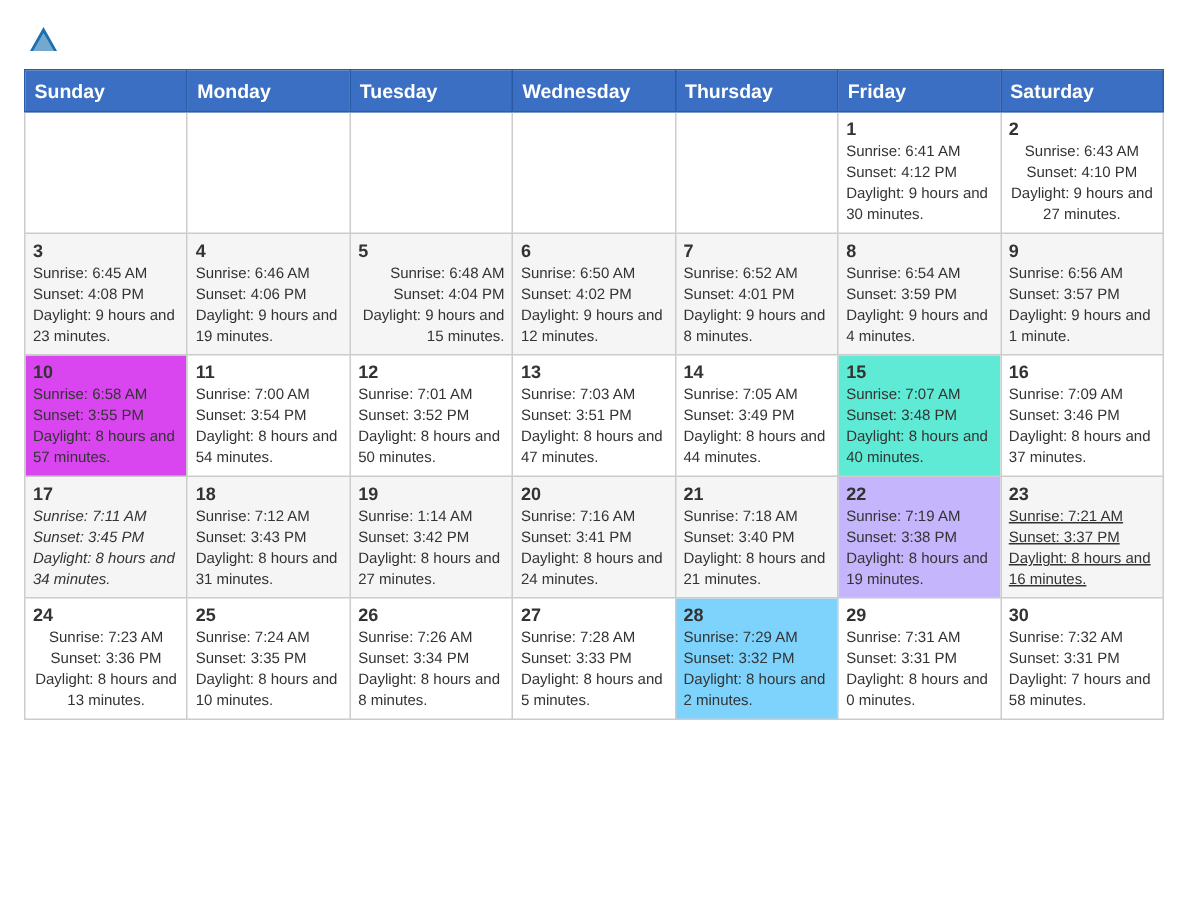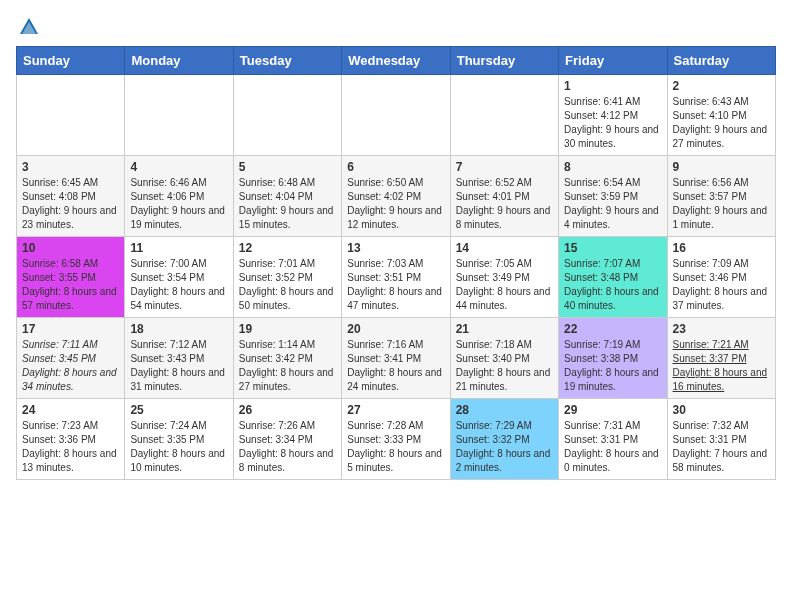--- a/index.html
+++ b/index.html
@@ -136,41 +136,41 @@
         <td class="empty-cell"></td>
         <td class="empty-cell"></td>
         <td style="background: rgb(255, 255, 255);">
           <span class="day-num">1</span>
           <div class="day-info" style="white-space: pre-line;">Sunrise: 6:41 AM
 Sunset: 4:12 PM
 Daylight: 9 hours and 30 minutes.</div>
         </td>
         <td style="background: rgb(255, 255, 255);">
           <span class="day-num">2</span>
-          <div class="day-info" style="white-space: pre-line;">Sunrise: 6:43 AM
+          <div class="day-info" style="white-space: pre-line; text-align: center;">Sunrise: 6:43 AM
 Sunset: 4:10 PM
 Daylight: 9 hours and 27 minutes.</div>
         </td>
       </tr>
       <tr>
         <td style="background: rgb(245, 245, 245);">
           <span class="day-num">3</span>
           <div class="day-info" style="white-space: pre-line;">Sunrise: 6:45 AM
 Sunset: 4:08 PM
 Daylight: 9 hours and 23 minutes.</div>
         </td>
         <td style="background: rgb(245, 245, 245);">
           <span class="day-num">4</span>
           <div class="day-info" style="white-space: pre-line;">Sunrise: 6:46 AM
 Sunset: 4:06 PM
 Daylight: 9 hours and 19 minutes.</div>
         </td>
         <td style="background: rgb(245, 245, 245);">
           <span class="day-num">5</span>
-          <div class="day-info" style="white-space: pre-line;">Sunrise: 6:48 AM
+          <div class="day-info" style="white-space: pre-line; text-align: right;">Sunrise: 6:48 AM
 Sunset: 4:04 PM
 Daylight: 9 hours and 15 minutes.</div>
         </td>
         <td style="background: rgb(245, 245, 245);">
           <span class="day-num">6</span>
           <div class="day-info" style="white-space: pre-line;">Sunrise: 6:50 AM
 Sunset: 4:02 PM
 Daylight: 9 hours and 12 minutes.</div>
         </td>
         <td style="background: rgb(245, 245, 245);">
@@ -276,21 +276,21 @@
         <td style="background: rgb(245, 245, 245);">
           <span class="day-num">23</span>
           <div class="day-info" style="white-space: pre-line; text-decoration: underline;">Sunrise: 7:21 AM
 Sunset: 3:37 PM
 Daylight: 8 hours and 16 minutes.</div>
         </td>
       </tr>
       <tr>
         <td style="background: rgb(255, 255, 255);">
           <span class="day-num">24</span>
-          <div class="day-info" style="white-space: pre-line;">Sunrise: 7:23 AM
+          <div class="day-info" style="white-space: pre-line; text-align: center;">Sunrise: 7:23 AM
 Sunset: 3:36 PM
 Daylight: 8 hours and 13 minutes.</div>
         </td>
         <td style="background: rgb(255, 255, 255);">
           <span class="day-num">25</span>
           <div class="day-info" style="white-space: pre-line;">Sunrise: 7:24 AM
 Sunset: 3:35 PM
 Daylight: 8 hours and 10 minutes.</div>
         </td>
         <td style="background: rgb(255, 255, 255);">

